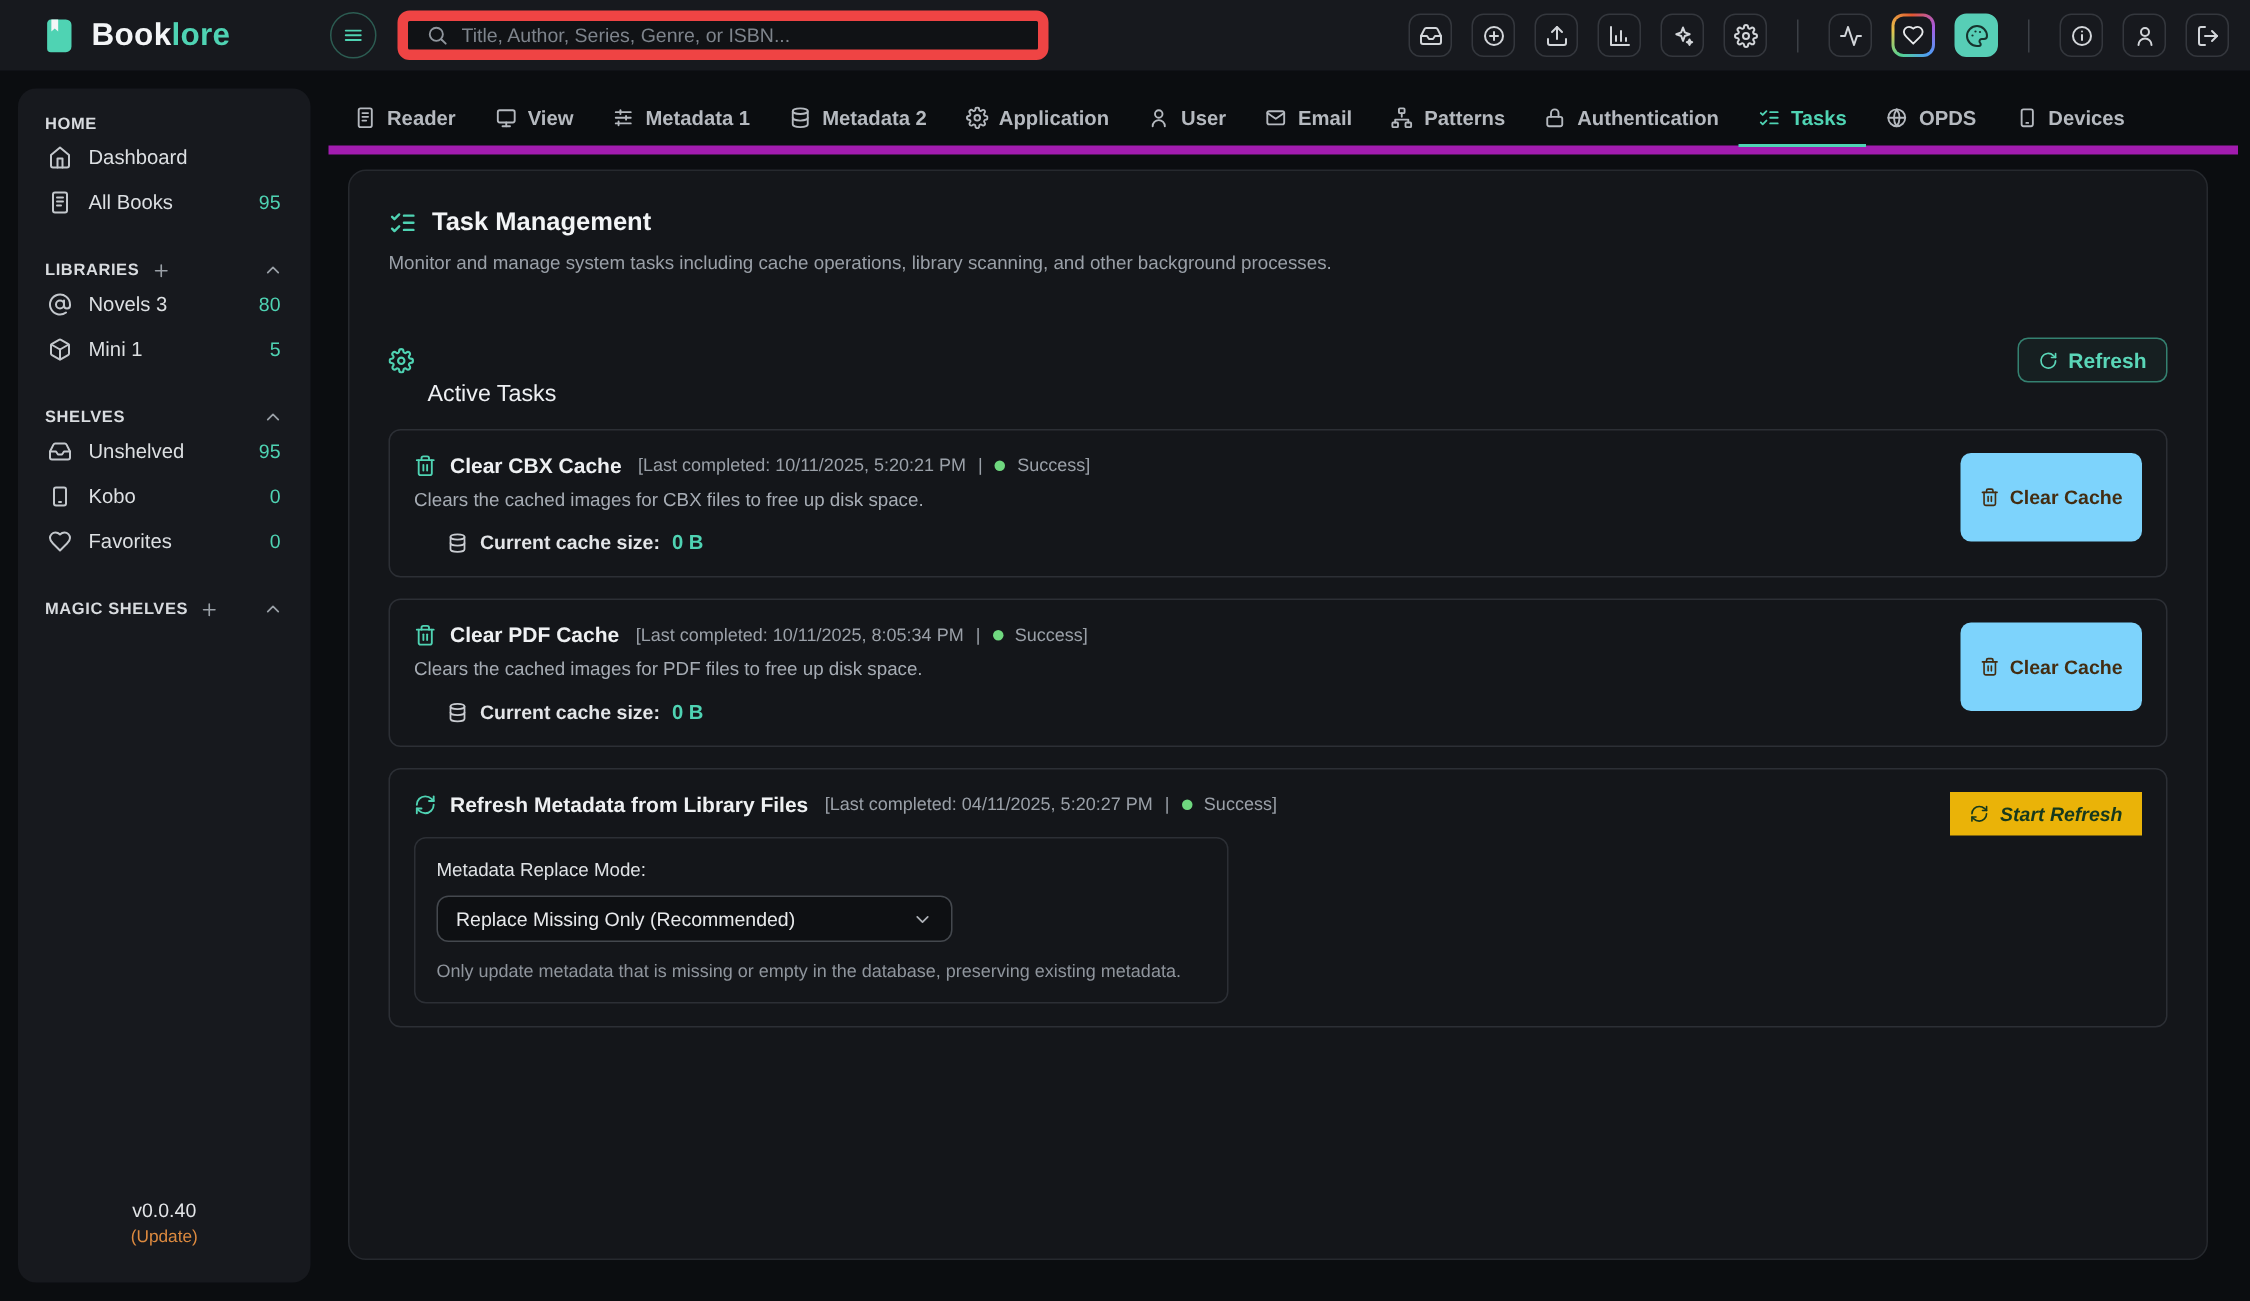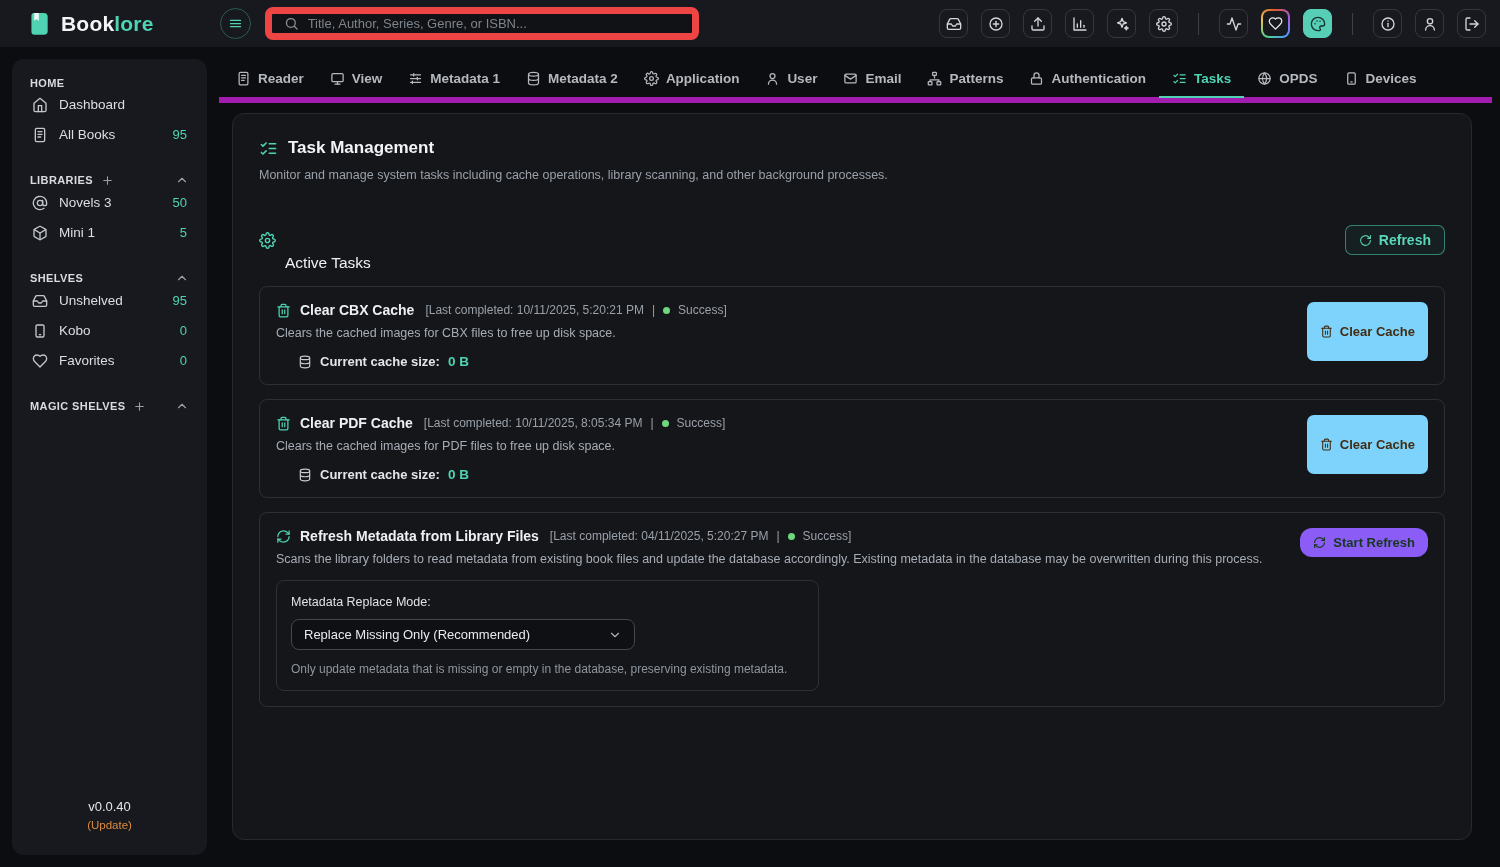--- a/index.html
+++ b/index.html
@@ -68,21 +68,21 @@
   .card-title { font-size:14px; font-weight:700; color:#eef0f2; }
   .card-meta { display:flex; align-items:center; gap:8px; font-size:12px; color:#9aa0a8; margin-left:2px; }
   .meta-dot { width:7px; height:7px; border-radius:50%; background:#6fd87f; }
   .card-desc { margin-top:8px; font-size:12.5px; color:#a7adb5; }
   .cache-row { margin-top:14px; margin-left:22px; display:flex; align-items:center; gap:8px; }
   .cache-row .ic { width:14px; height:14px; color:#c9ccd1; }
   .cache-label { font-size:13px; font-weight:600; color:#e3e5e8; }
   .cache-value { font-size:13.5px; font-weight:700; color:#4fd3b3; }
   .btn-orange { display:flex; align-items:center; gap:7px; padding:22px 13px; border-radius:7px; border:none; background:#7dd3fc; color:#432d12; font-size:13px; font-weight:600; cursor:pointer; white-space:nowrap; font-family:"Liberation Sans", sans-serif; }
   .btn-orange .ic { width:13px; height:13px; }
-  .btn-green { display:flex; align-items:center; gap:7px; padding:7px 13px; border-radius:12px; border:none; background:#8b5cf6; color:#16391d; font-size:13px; font-weight:600; cursor:pointer; white-space:nowrap; font-family:"Liberation Sans", sans-serif; }
+  .btn-green { display:flex; align-items:center; gap:7px; padding:7px 13px; border-radius:0; border:none; background:#eab308; color:#16391d; font-size:13px; font-weight:600; cursor:pointer; white-space:nowrap; font-family:"Liberation Sans", sans-serif;font-style:italic; }
   .btn-green .ic { width:13px; height:13px; }
 
   .meta-box { margin-top:14px; width:543px; border:1px solid #2c2f35; border-radius:8px; padding:14px; }
   .meta-box-label { font-size:12.5px; color:#dfe2e5; }
   .select { margin-top:10px; width:344px; height:31px; background:#0e1013; border:1px solid #44484e; border-radius:8px; display:flex; align-items:center; justify-content:space-between; padding:0 12px; font-size:13px; color:#e8eaec; cursor:pointer; }
   .select .ic { width:14px; height:14px; color:#aeb2b8; }
   .meta-box-help { margin-top:12px; font-size:12px; color:#8f959d; }
 </style>
 </head>
 <body>
@@ -267,21 +267,21 @@
       </span>
   </div>
   <div class="sb-item">
     <span class="ic">
         <svg viewBox="0 0 24 24" fill="none" stroke="currentColor" stroke-width="2" stroke-linecap="round" stroke-linejoin="round">
           <circle cx="12" cy="12" r="4"></circle>
           <path d="M16 8v5a3 3 0 0 0 6 0v-1a10 10 0 1 0-4 8"></path>
         </svg>
       </span>
     <span>Novels 3</span>
-    <span class="count">50</span>
+    <span class="count">80</span>
   </div>
   <div class="sb-item">
     <span class="ic">
         <svg viewBox="0 0 24 24" fill="none" stroke="currentColor" stroke-width="2" stroke-linecap="round" stroke-linejoin="round">
           <path d="M21 8a2 2 0 0 0-1-1.73l-7-4a2 2 0 0 0-2 0l-7 4A2 2 0 0 0 3 8v8a2 2 0 0 0 1 1.73l7 4a2 2 0 0 0 2 0l7-4A2 2 0 0 0 21 16z"></path>
           <path d="m3.3 7 8.7 5 8.7-5"></path>
           <line x1="12" y1="22" x2="12" y2="12"></line>
         </svg>
       </span>
     <span>Mini 1</span>
@@ -615,21 +615,20 @@
             </svg>
           </span>
         <span class="card-title">Refresh Metadata from Library Files</span>
         <span class="card-meta">
           <span>[Last completed: 04/11/2025, 5:20:27 PM</span>
           <span>|</span>
           <span class="meta-dot"></span>
           <span>Success]</span>
         </span>
       </div>
-      <div class="card-desc">Scans the library folders to read metadata from existing book files and update the database accordingly. Existing metadata in the database may be overwritten during this process.</div>
       <div class="meta-box">
         <div class="meta-box-label">Metadata Replace Mode:</div>
         <div class="select">
           <span>Replace Missing Only (Recommended)</span>
           <span class="ic">
               <svg viewBox="0 0 24 24" fill="none" stroke="currentColor" stroke-width="2" stroke-linecap="round" stroke-linejoin="round">
                 <polyline points="6 9 12 15 18 9"></polyline>
               </svg>
             </span>
         </div>

